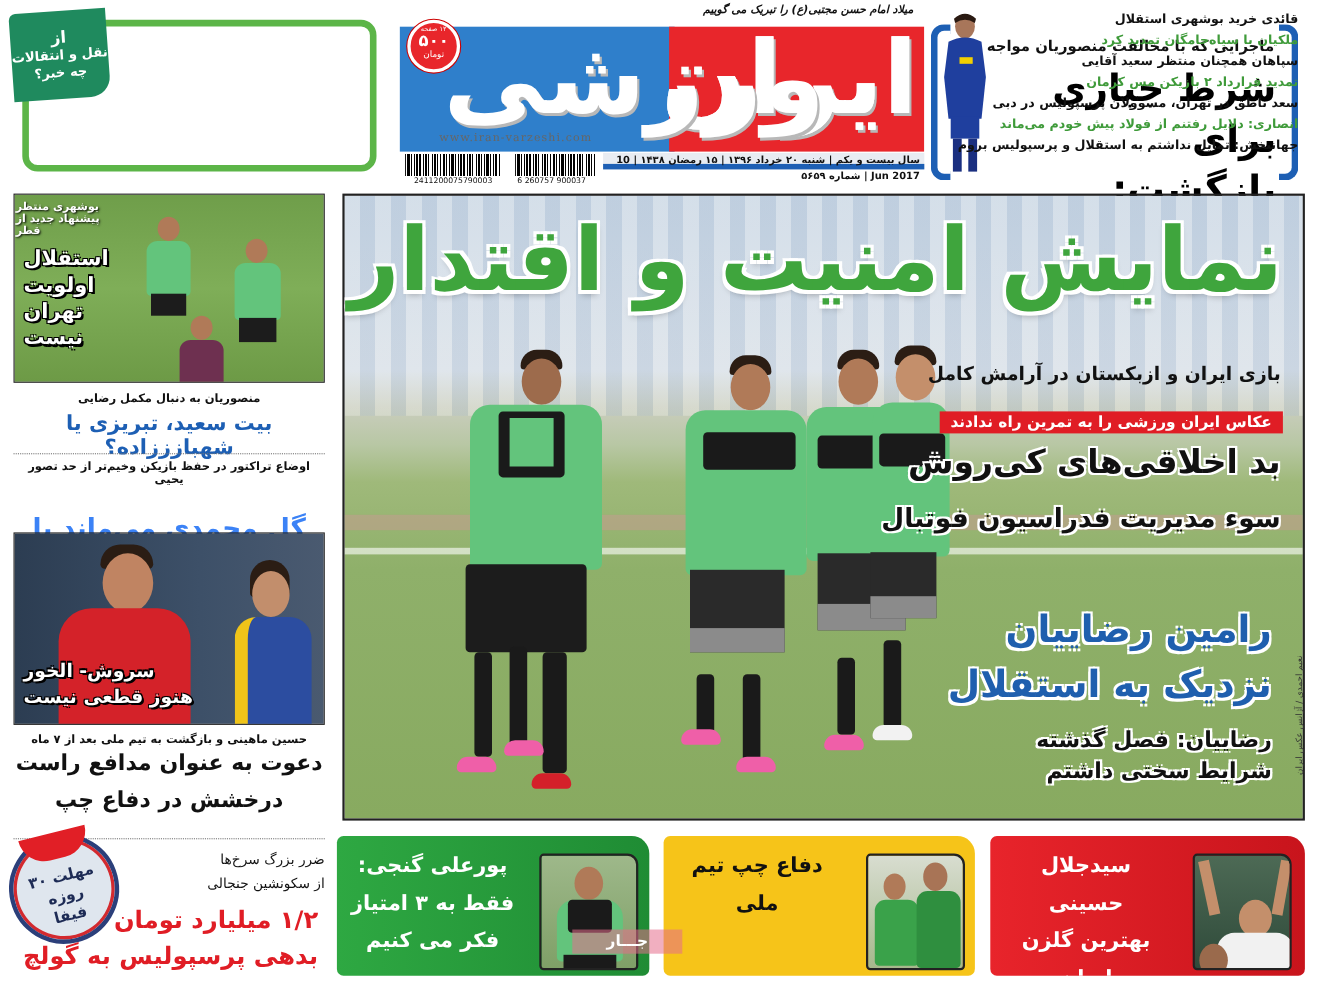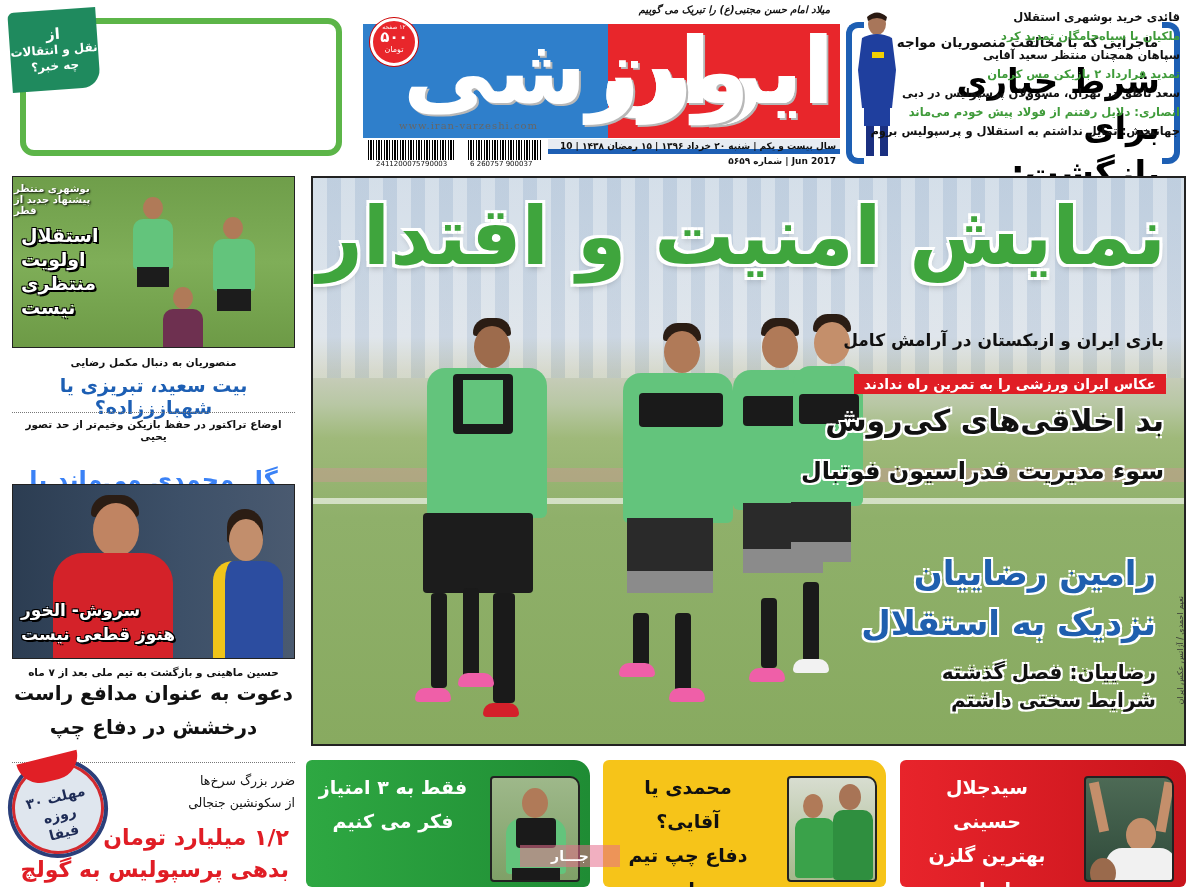--- a/index.html
+++ b/index.html
@@ -245,21 +245,21 @@
     <div class="head" style="left:10px;top:0;width:20px;height:22px;"></div>
     <div class="shirt" style="left:0;top:22px;width:40px;height:44px;background:#6e3050;border-radius:10px 10px 4px 4px;"></div>
   </div>
   <div class="kicker">
     <span style="display:block">بوشهری منتظر</span>
     <span style="display:block">پیشنهاد جدید از قطر</span>
   </div>
   <div class="hl">
     <span style="display:block">استقلال</span>
     <span style="display:block">اولویت</span>
-    <span style="display:block">منتظری</span>
+    <span style="display:block">تهران</span>
     <span style="display:block">نیست</span>
   </div>
 </div>
 
 <div class="side-story" style="top:356px;">
   <span class="kicker">منصوریان به دنبال مکمل رضایی</span>
   <span class="hl" style="font-size:19px;color:#1d5fb4;margin-top:6px;">بیت سعید، تبریزی یا شهبازززاده؟</span>
 </div>
 <div class="dotted" style="top:412px;"></div>
 <div class="side-story" style="top:418px;">
@@ -299,33 +299,33 @@
   <span class="kicker" style="font-size:12.5px;font-weight:normal;line-height:22px;">ضرر بزرگ سرخ‌ها</span>
   <span class="kicker" style="font-size:12.5px;font-weight:normal;line-height:22px;">از سکونشین جنجالی</span>
 </div>
 <div class="side-story" style="top:822px;">
   <span class="hl" style="font-size:22px;line-height:32px;color:#e01d25;text-align:right;padding-right:6px;">۱/۲ میلیارد تومان</span>
   <span class="hl" style="font-size:22px;line-height:32px;color:#e01d25;text-align:right;padding-right:6px;">بدهی پرسپولیس به گولچ</span>
 </div>
 
 <div id="box-ganji" class="bbox">
   <div class="txt">
+    <span style="display:block">پورعلی گنجی:</span>
     <span style="display:block">فقط به ۳ امتیاز</span>
     <span style="display:block">فکر می کنیم</span>
   </div>
   <div class="pic" style="background:linear-gradient(180deg,#9eb88a,#7fa067);">
     <div style="position:absolute;left:30px;top:10px;width:26px;height:30px;border-radius:50%;background:#b07a58;"></div>
     <div style="position:absolute;left:14px;top:40px;width:60px;height:56px;background:#63c47c;border-radius:16px 16px 4px 4px;"></div>
     <div style="position:absolute;left:24px;top:40px;width:40px;height:30px;background:#1a1a1a;border-radius:4px;"></div>
     <div style="position:absolute;left:20px;top:90px;width:48px;height:20px;background:#1a1a1a;"></div>
   </div>
 </div>
 <div id="box-mohammadi" class="bbox">
   <div class="txt" style="color:#111">
-    <span style="display:block">محمدی یا آقایی؟</span>
     <span style="display:block">دفاع چپ تیم ملی</span>
 
   </div>
   <div class="pic" style="background:linear-gradient(180deg,#d8ddd0,#a6b88c);">
     <div style="position:absolute;left:14px;top:16px;width:20px;height:24px;border-radius:50%;background:#b07a58;"></div>
     <div style="position:absolute;left:50px;top:6px;width:22px;height:26px;border-radius:50%;background:#a87456;"></div>
     <div style="position:absolute;left:6px;top:40px;width:40px;height:60px;background:#3aa24a;border-radius:10px 10px 4px 4px;"></div>
     <div style="position:absolute;left:44px;top:32px;width:40px;height:70px;background:#2f8f3f;border-radius:10px 10px 4px 4px;"></div>
   </div>
 </div>

